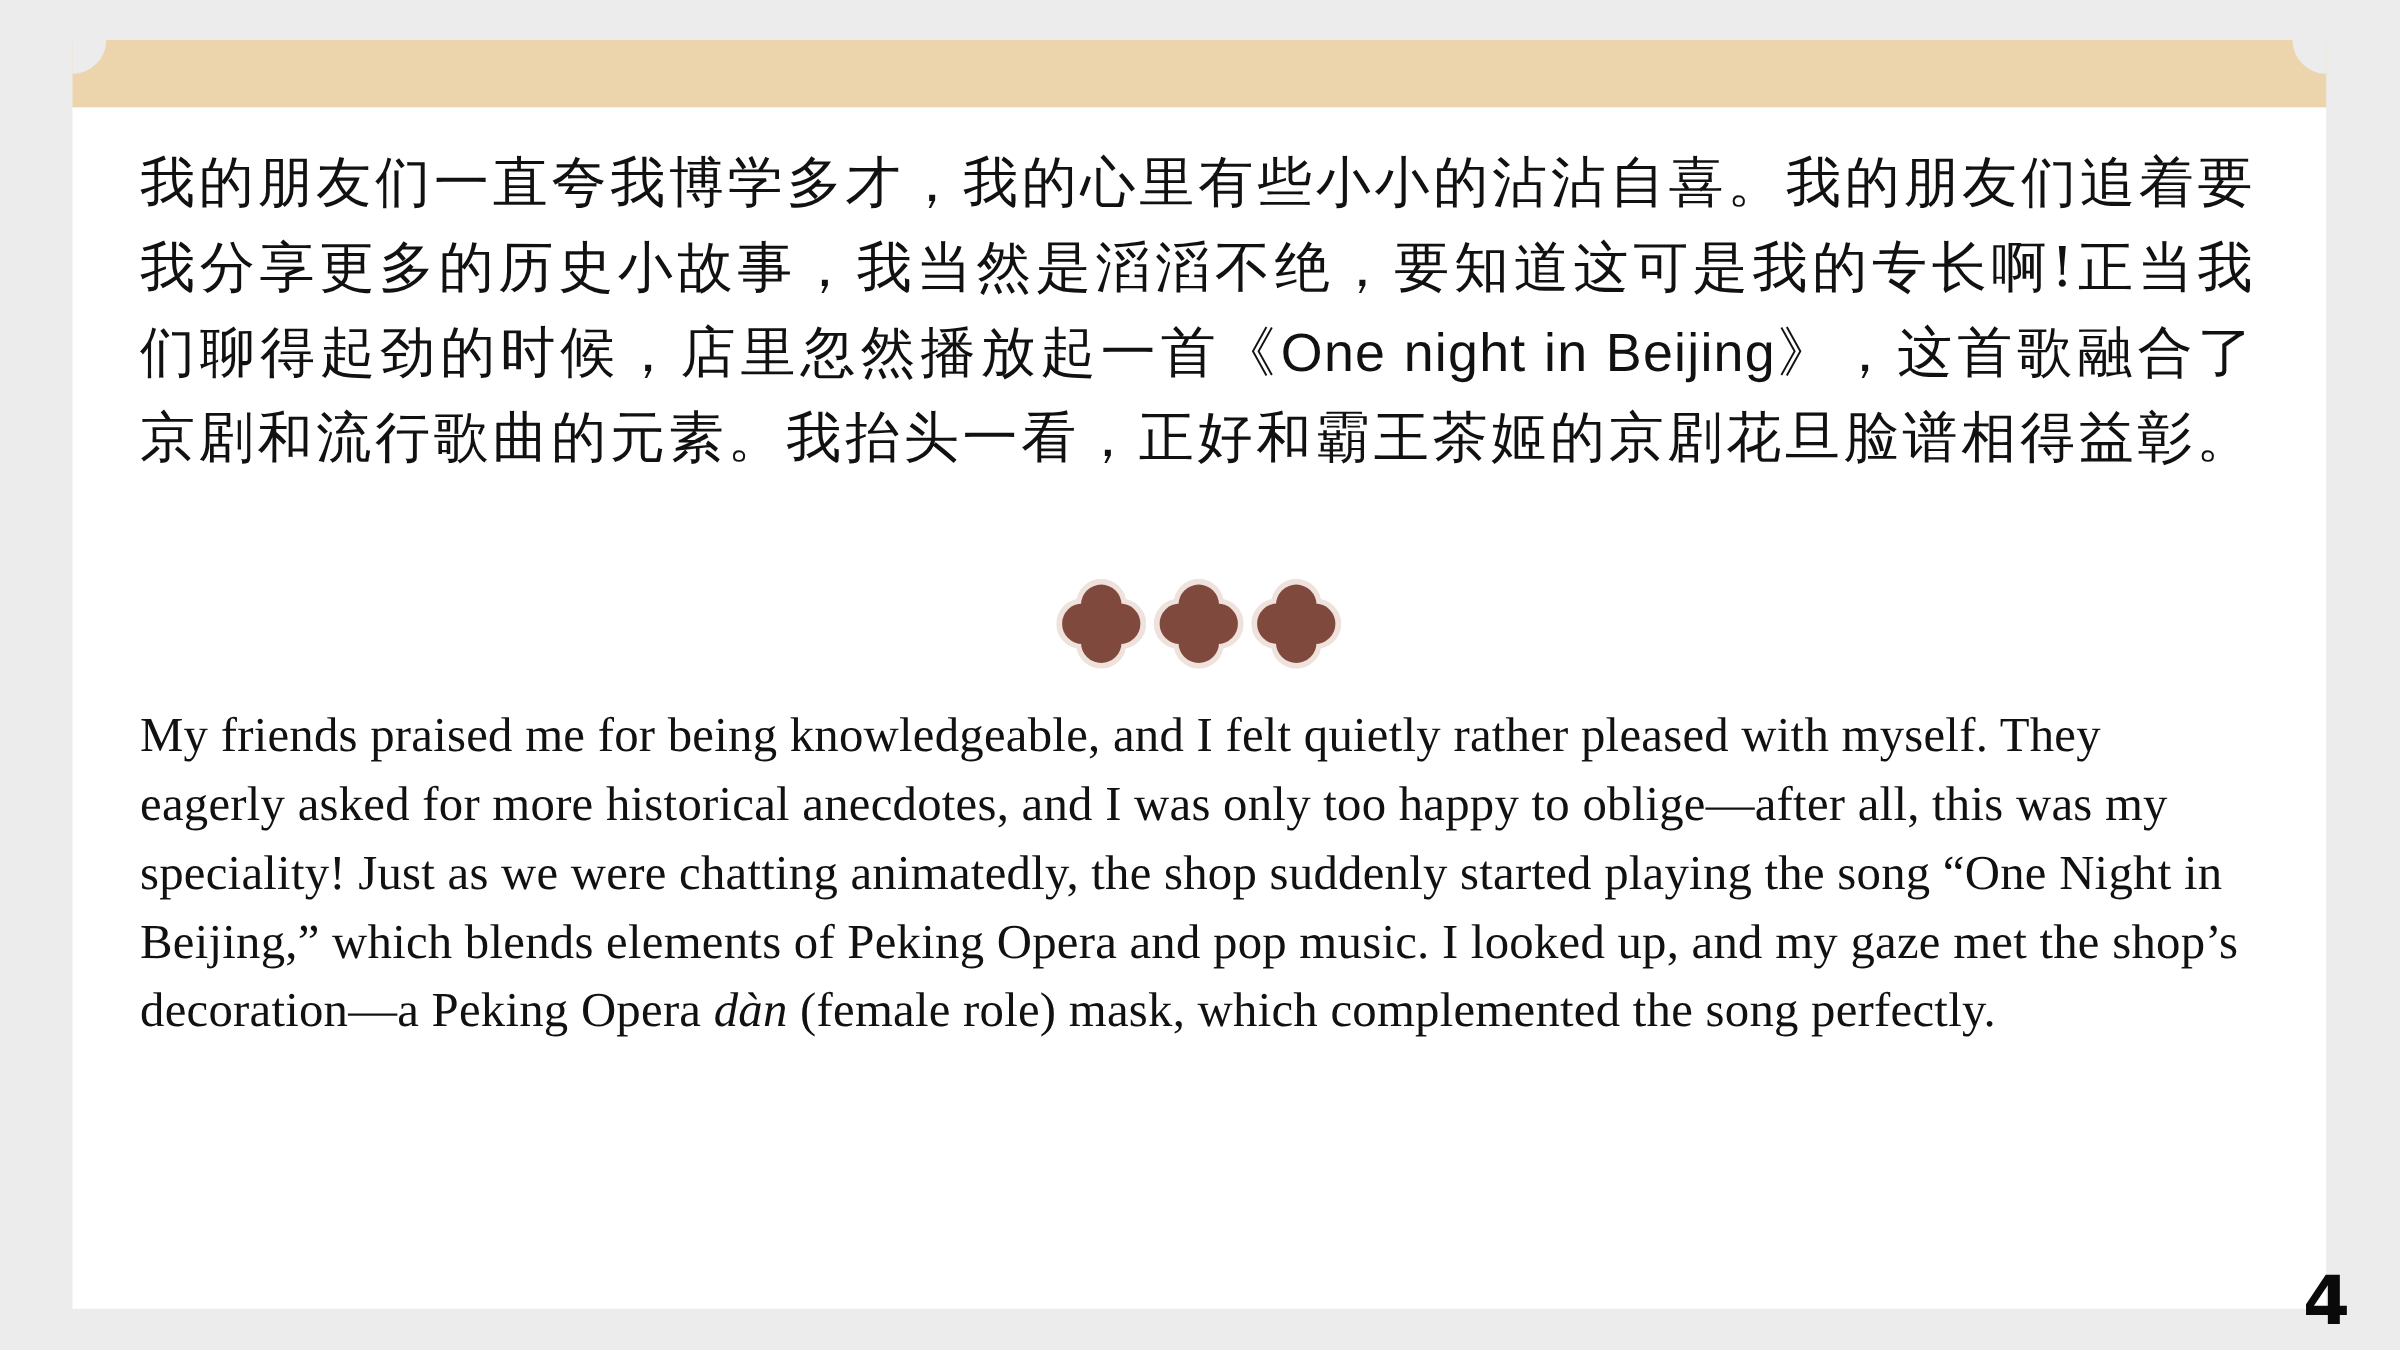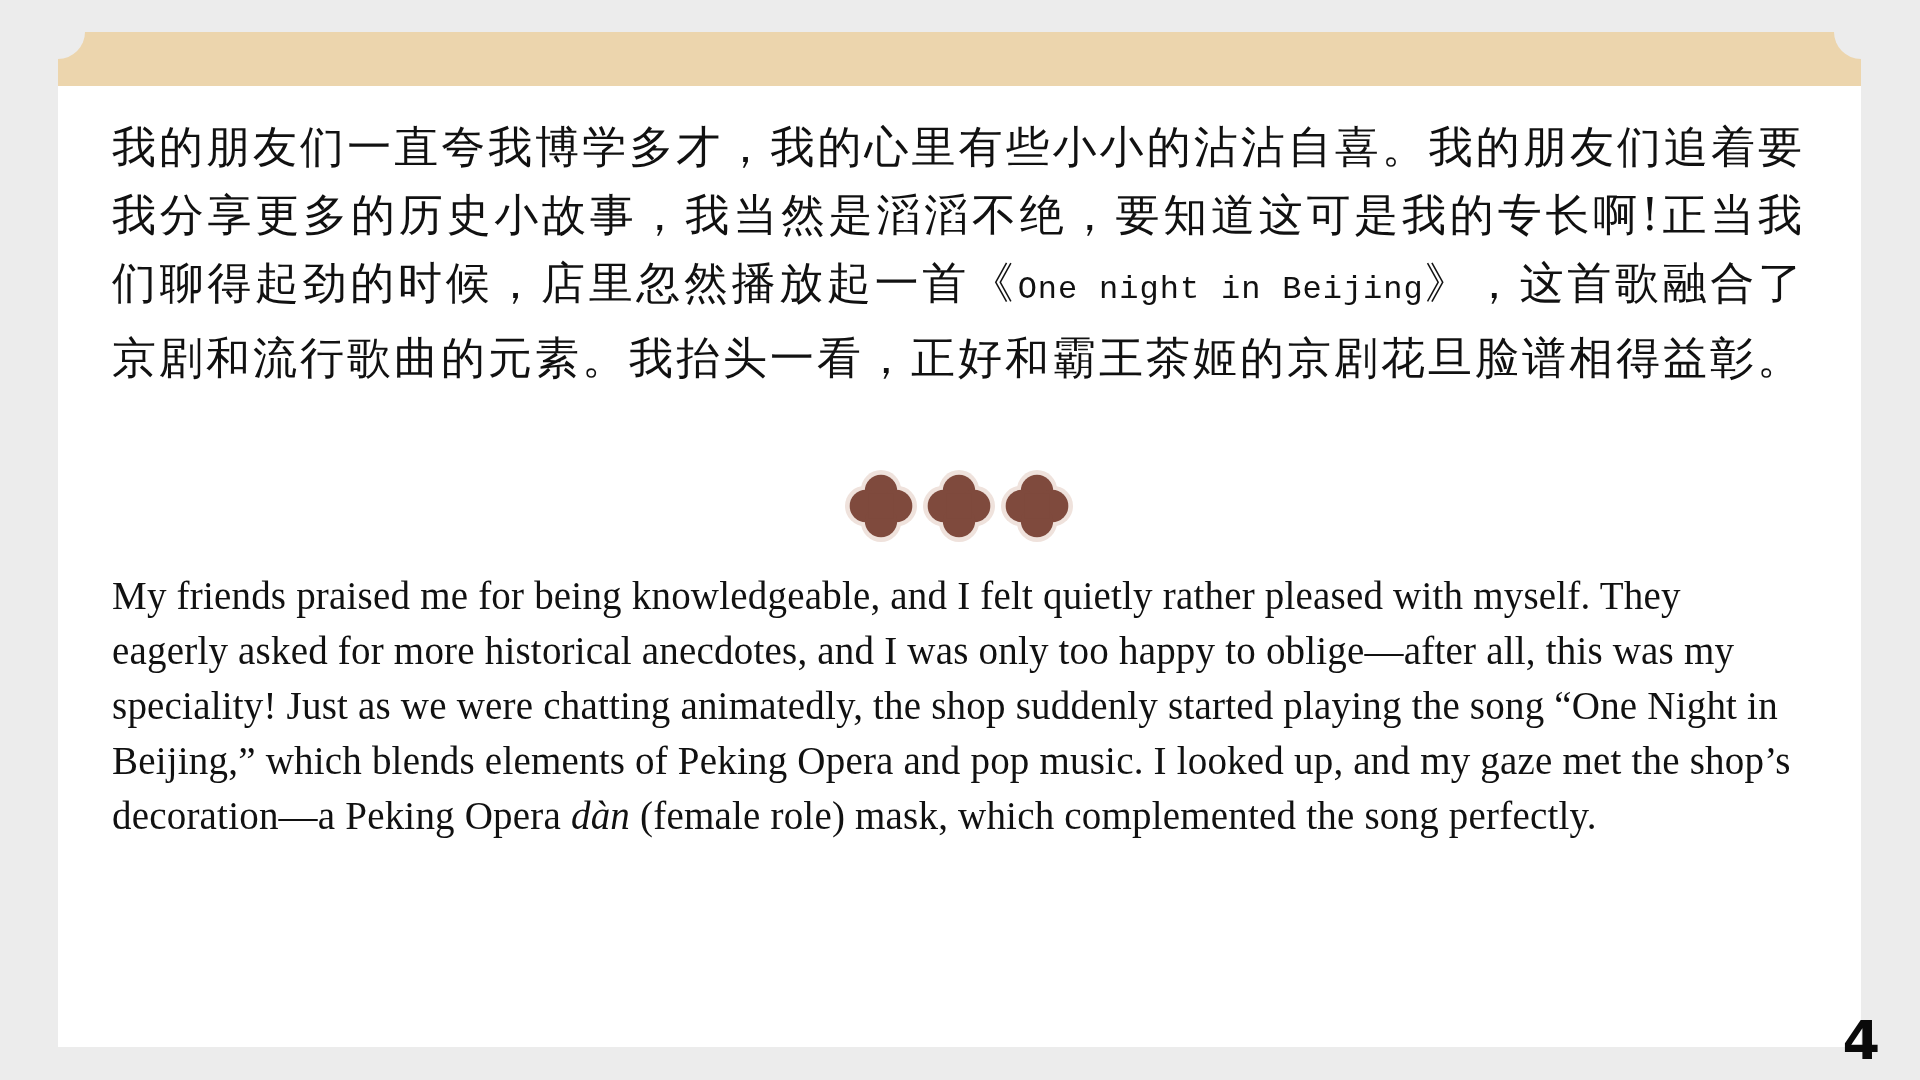--- a/index.html
+++ b/index.html
@@ -33,22 +33,22 @@
   }
 
   
   .zh{
     margin:0;
     font-family:"DejaVu Serif",serif;
     font-size:44px;line-height:68px;letter-spacing:3px;
     text-align:justify;
   }
   .zh .mono{
-    font-family:Liberation Mono, monospace;
-    font-size:32px;letter-spacing:1px;
+    font-family:Liberation Sans, sans-serif;
+    font-size:43px;letter-spacing:1px;
   }
 
   
   .divider{
     margin-top:78px;
     display:flex;justify-content:center;align-items:center;gap:6px;
   }
   .clover{display:block;}
   .q-halo{fill:var(--clover-halo,#efe2dc);}
   .q-main{fill:var(--clover,#7f4a3d);}

